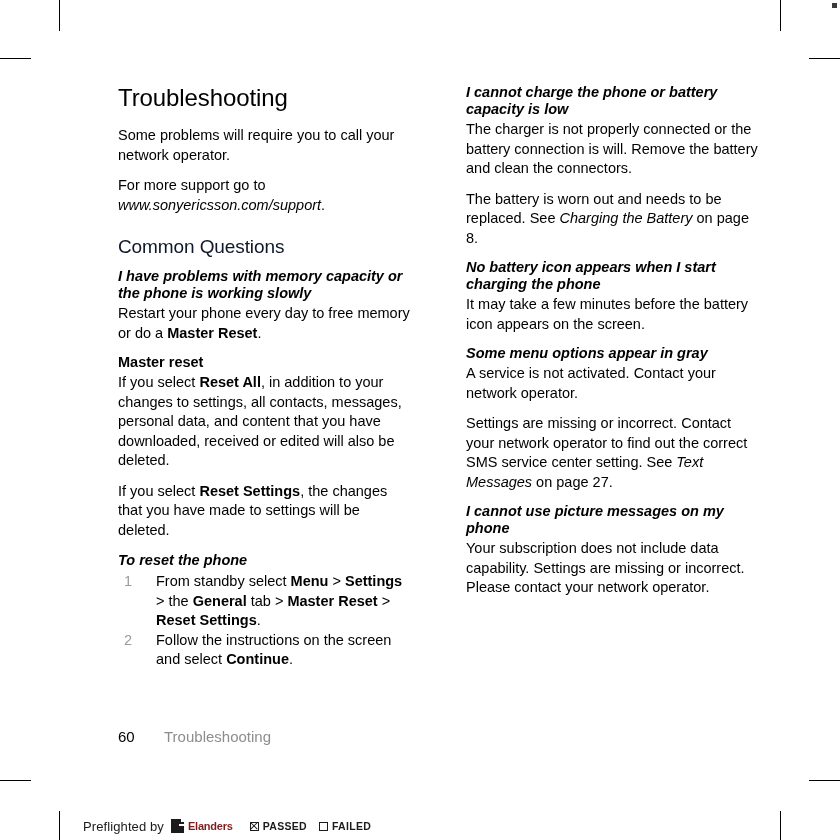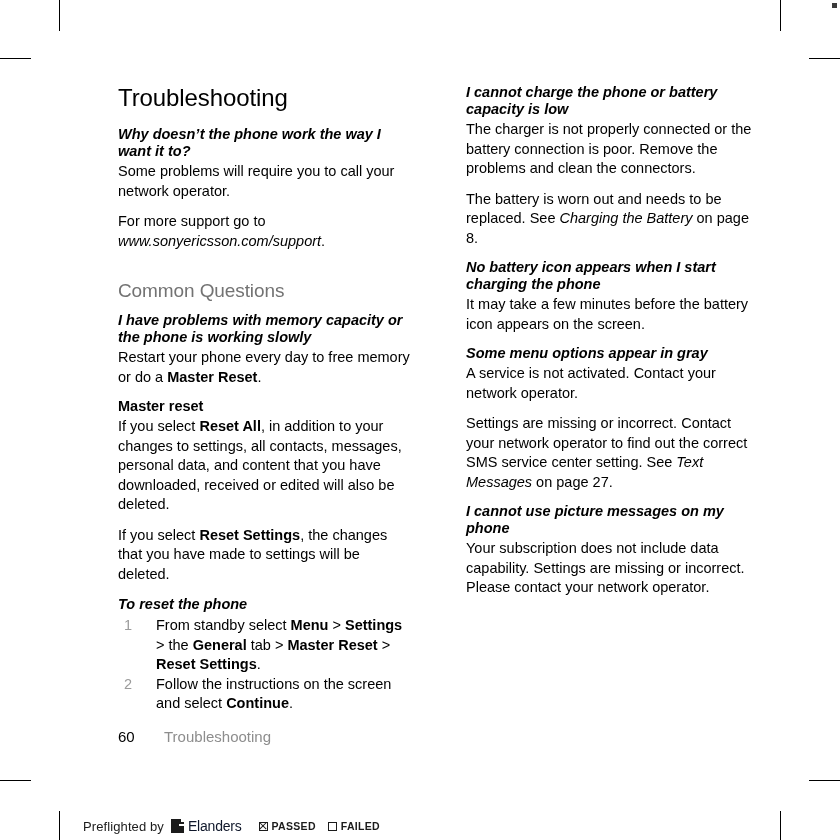--- a/index.html
+++ b/index.html
@@ -66,22 +66,22 @@
     font-weight: 400;
     line-height: 28px;
     margin: 0 0 14px 0;
     color: #000000;
     letter-spacing: -0.1px;
   }
   .section-title {
     font-size: 19px;
     font-weight: 400;
     line-height: 23px;
-    margin: 28px 0 10px 0;
-    color: #737373;
+    margin: 20px 0 10px 0;
+    color: #0f172a;
     letter-spacing: -0.1px;
   }
   .q-head {
     font-size: 14.5px;
     font-weight: 700;
     font-style: italic;
     line-height: 17px;
     margin: 0 0 2px 0;
     color: #000000;
   }
@@ -199,23 +199,23 @@
   .pf-logo::after {
     content: "";
     position: absolute;
     right: 0;
     top: 0px;
     width: 3px;
     height: 3px;
     background: #ffffff;
   }
   .pf-brand {
-    font-size: 14px;
-    font-weight: 400;
-    color: #0f172a;
+    font-size: 11px;
+    font-weight: 700;
+    color: #7f1d1d;
     letter-spacing: -0.2px;
   }
   .pf-status {
     display: flex;
     align-items: flex-start;
     margin-left: 17px;
   }
   .pf-item {
     display: flex;
     align-items: center;
@@ -263,21 +263,20 @@
   <div class="crop crop-v cm-br-v"></div>
   <div class="crop crop-h cm-br-h"></div>
   <div class="reg-dot"></div>
 
   <div class="content">
 
     <div class="col col-left">
 
       <h1 class="doc-title">Troubleshooting</h1>
 
-      <div class="q-head">Why doesn’t the phone work the way I want it to?</div>
       <p class="body">Some problems will require you to call your network operator.</p>
       <p class="body"><span>For more support go to </span><i>www.sonyericsson.com/support</i><span>.</span></p>
 
       <h2 class="section-title">Common Questions</h2>
 
       <div class="q-head">I have problems with memory capacity or the phone is working slowly</div>
       <p class="body"><span>Restart your phone every day to free memory or do a </span><b>Master Reset</b><span>.</span></p>
 
       <div class="sub-head">Master reset</div>
       <p class="body"><span>If you select </span><b>Reset All</b><span>, in addition to your changes to settings, all contacts, messages, personal data, and content that you have downloaded, received or edited will also be deleted.</span></p>
@@ -286,21 +285,21 @@
       <div class="proc-head">To reset the phone</div>
       <ol class="steps" id="steps-list">
           <li><span class="num">1</span><span>From standby select </span><b>Menu</b><span> &gt; </span><b>Settings</b><span> &gt; the </span><b>General</b><span> tab &gt; </span><b>Master Reset</b><span> &gt; </span><b>Reset Settings</b><span>.</span></li>
           <li><span class="num">2</span><span>Follow the instructions on the screen and select </span><b>Continue</b><span>.</span></li>
         </ol>
     </div>
 
     <div class="col col-right">
 
       <div class="q-head">I cannot charge the phone or battery capacity is low</div>
-      <p class="body">The charger is not properly connected or the battery connection is poor. Remove the problems and clean the connectors.</p>
+      <p class="body">The charger is not properly connected or the battery connection is will. Remove the battery and clean the connectors.</p>
       <p class="body"><span>The battery is worn out and needs to be replaced. See </span><i>Charging the Battery</i><span> on page 8.</span></p>
 
       <div class="q-head">No battery icon appears when I start charging the phone</div>
       <p class="body">It may take a few minutes before the battery icon appears on the screen.</p>
 
       <div class="q-head">Some menu options appear in gray</div>
       <p class="body">A service is not activated. Contact your network operator.</p>
 
       <p class="body"><span>Settings are missing or incorrect. Contact your network operator to find out the correct SMS service center setting. See </span><i>Text Messages</i><span> on page 27.</span></p>
 

